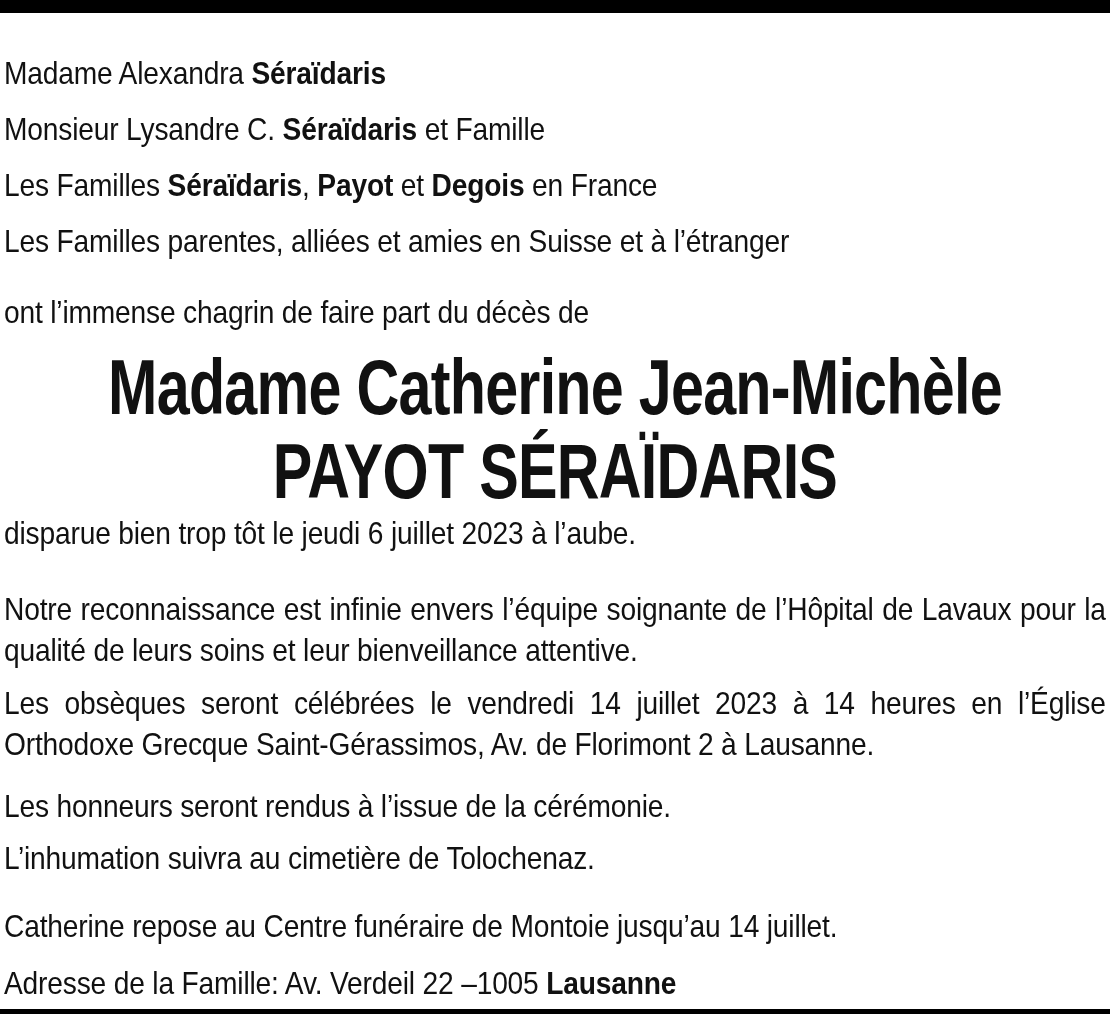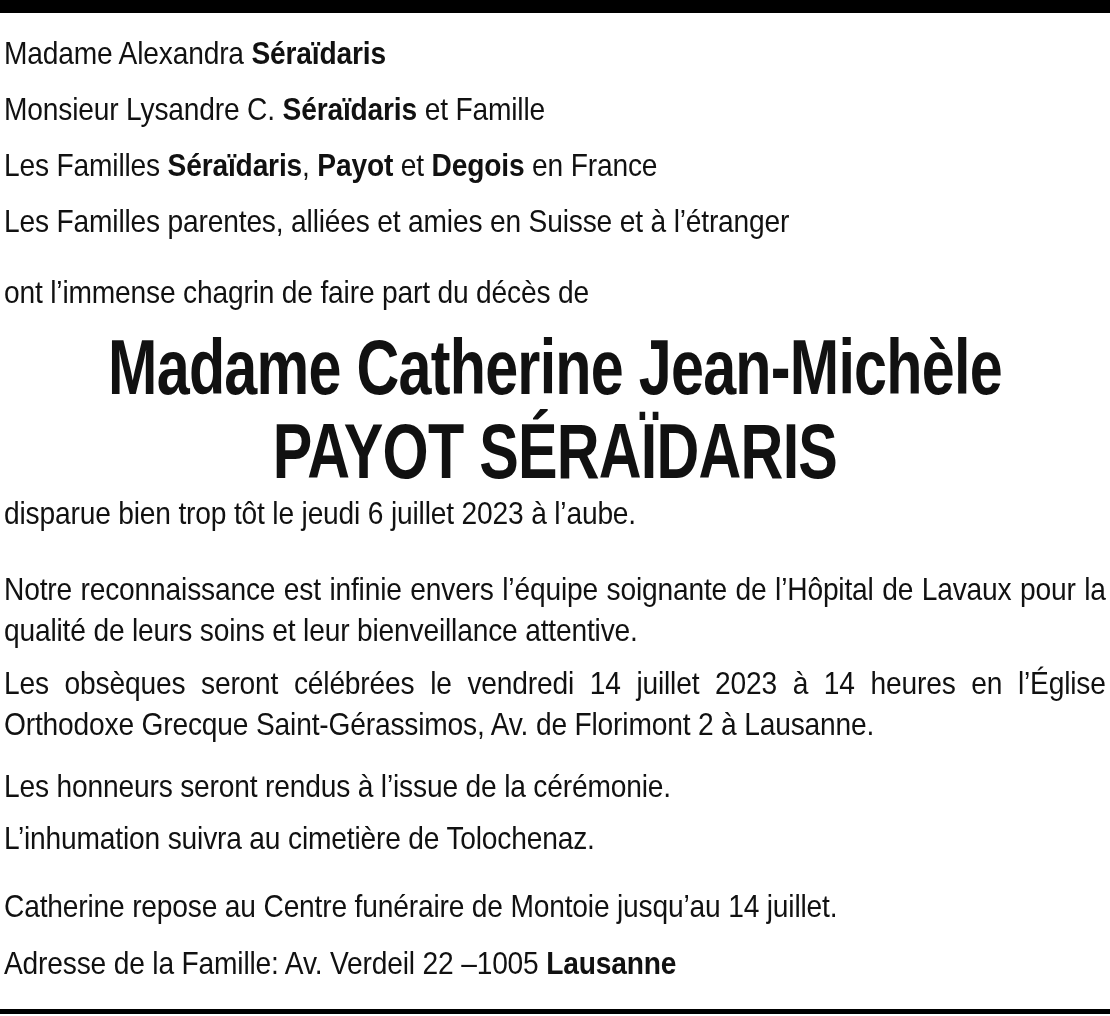--- a/index.html
+++ b/index.html
@@ -23,21 +23,21 @@
     background: #000000;
   }
   .bar.top { top: 0; height: 13px; }
   .bar.bottom { bottom: 2px; height: 5px; }
 
   .content {
     position: absolute;
     top: 13px;
     left: 4px;
     right: 4px;
-    padding-top: 20px;
+    padding-top: 40px;
   }
 
   
   .cx { transform-origin: 0 0; }
   .cx88 { width: 1252px; transform: scaleX(0.88); }
   .cx76 { width: 1450px; transform: scaleX(0.76); }
 
   p, h1 {
     margin: 0;
     padding: 0;

